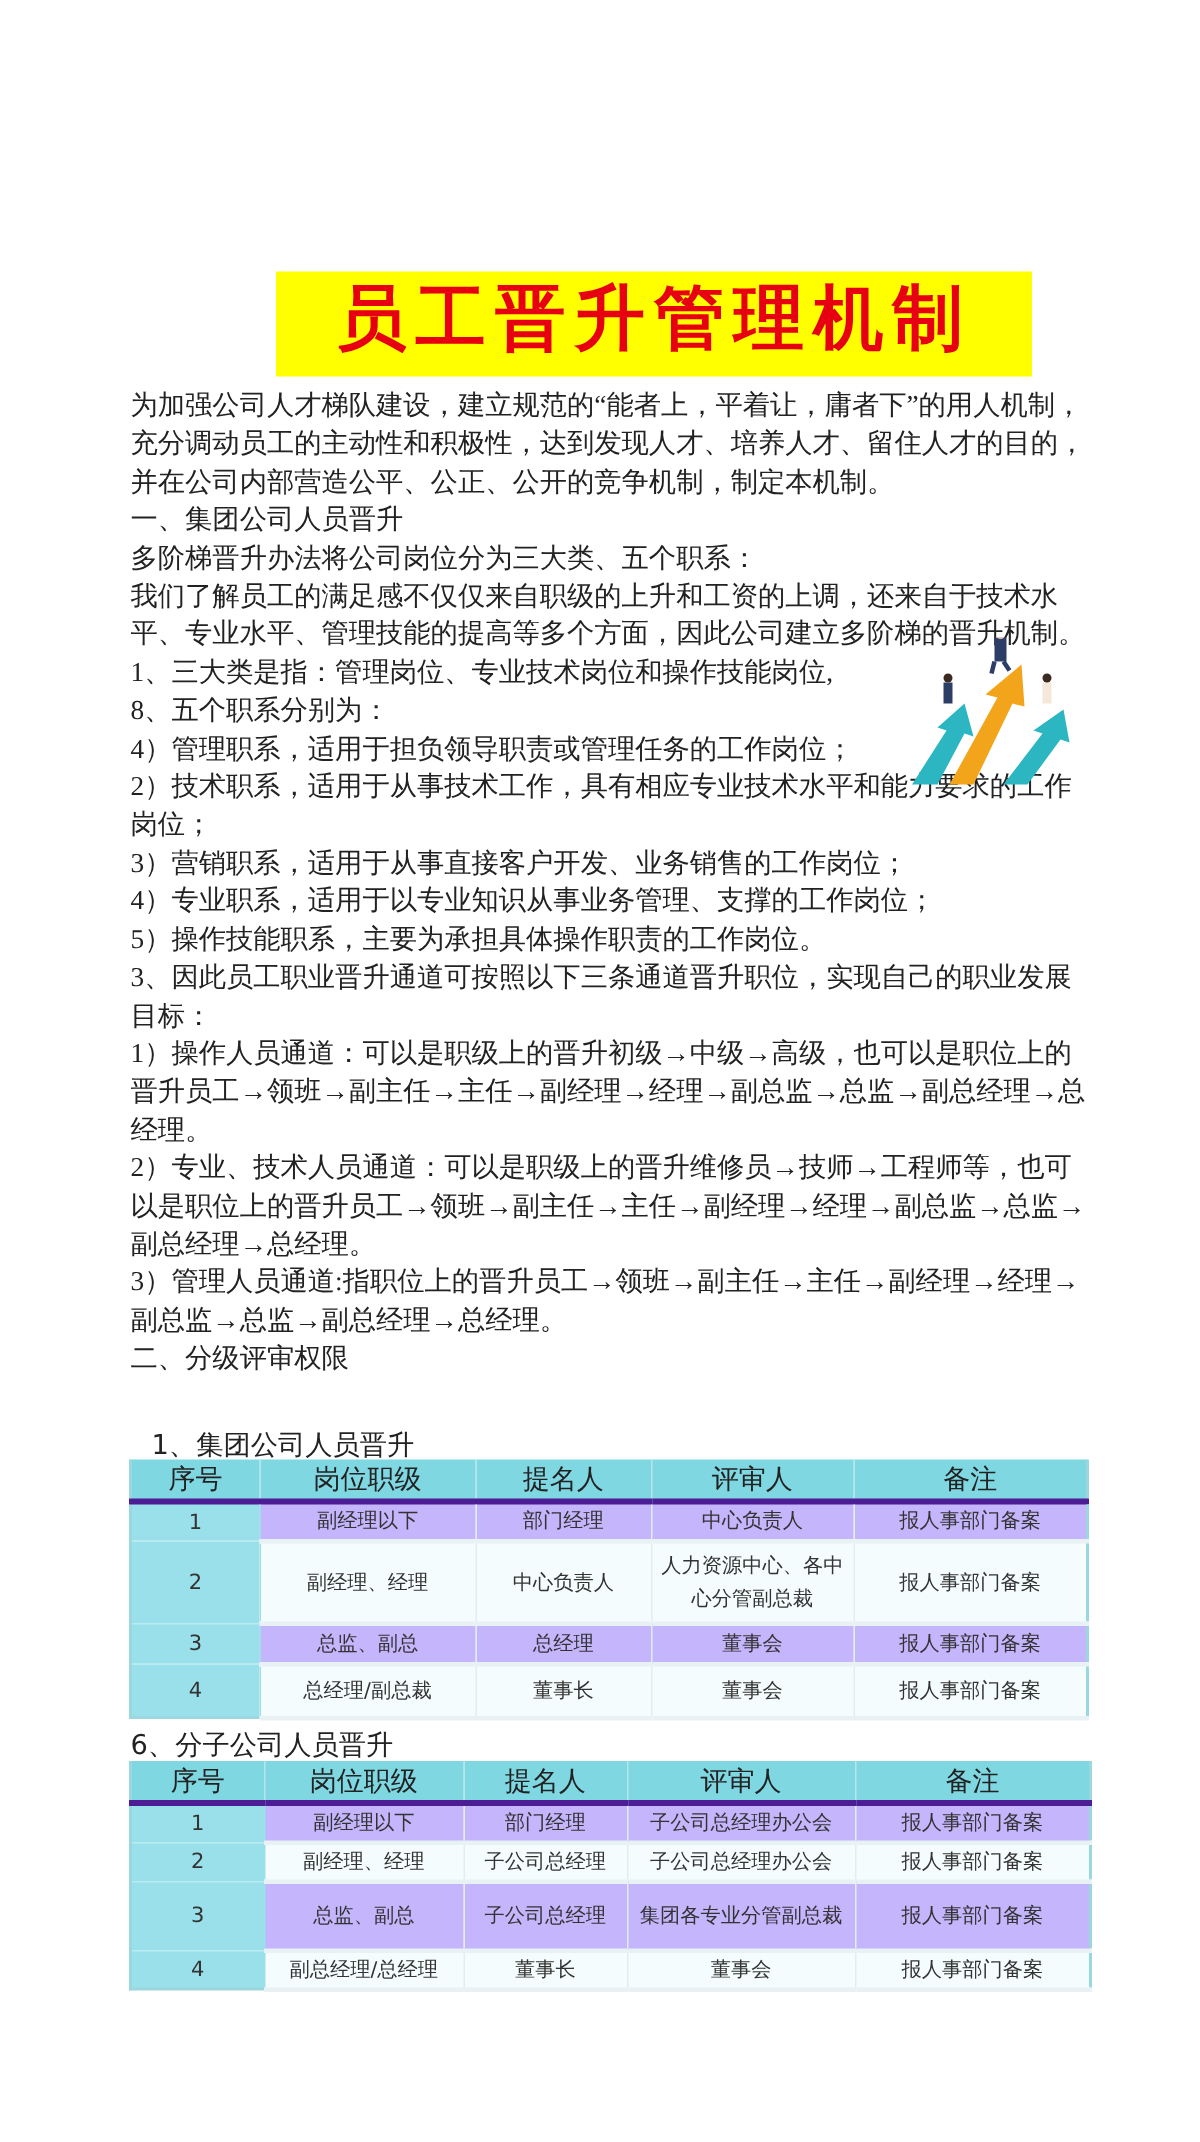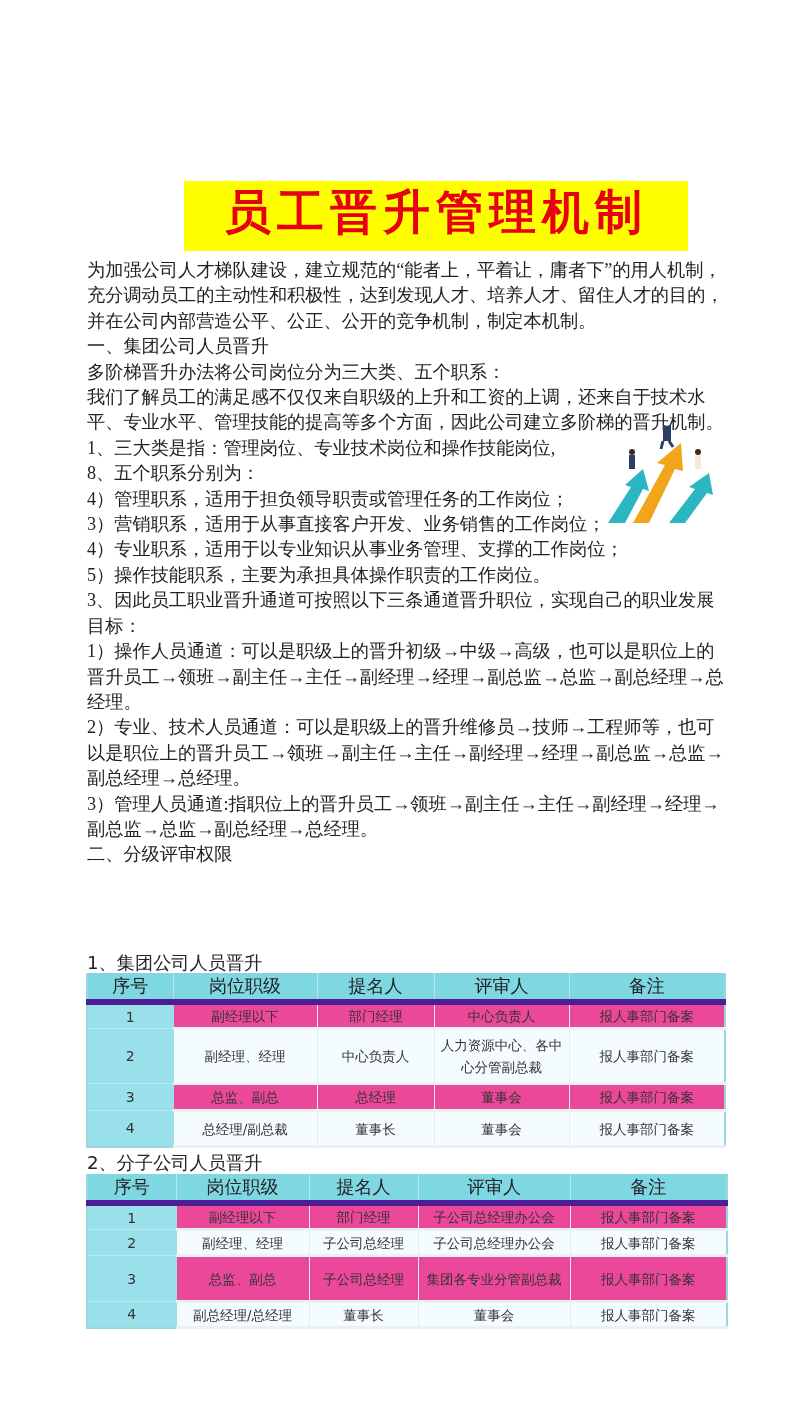--- a/index.html
+++ b/index.html
@@ -7,42 +7,43 @@
          font-family:"DejaVu Sans","Liberation Sans",sans-serif; color:#222; }
   .title-box { position:absolute; left:184px; top:181px; width:504px; height:70px; background:#ffff00;
                display:flex; align-items:flex-start; justify-content:center; }
   .title-text { color:#e60012; font-size:47px; font-weight:bold; letter-spacing:6px; white-space:nowrap; }
   .body-text { position:absolute; left:87px; top:258px; width:640px; font-size:18.2px; line-height:25.4px;font-family:Liberation Serif, serif; }
   .body-text p { margin:0; }
   .heading { font-weight:normal; }
   .illus { position:absolute; left:603px; top:425px; width:120px; height:100px; }
   .sub-label { position:absolute; left:87px; font-size:18.2px; }
   table.grid { position:absolute; border-collapse:collapse; table-layout:fixed; font-size:13.5px; text-align:center; color:#333; }
-  table.grid th { background:#7fd7e2; font-weight:normal; font-size:18px; color:#222; border-right:1px solid #b5e6ec; border-bottom:6px solid #4c1d95; }
+  table.grid th { background:#7fd7e2; font-weight:normal; font-size:18px; color:#222; border-right:1px solid #b5e6ec; border-bottom:4px solid #4c1d95; }
   table.grid td { border-right:1px solid #e0eef0; border-bottom:3px solid #e8f1f3; padding:0 4px; line-height:22px; }
   table.grid td.idx { background:#9ae0ea; color:#333; font-size:14px; border-right:1px solid #9ae0ea; border-bottom:1px solid #b9ebf1; }
-  table.grid tr.odd td:not(.idx) { background:#ec4899; }
+  table.grid tr.odd td:not(.idx) { background:#c4b5fd; }
   table.grid tr.even td:not(.idx) { background:#f4fcfd; }
   table.grid { border:2px solid #9ad7de; border-top:none; }
 </style>
 </head>
 <body>
 
 <div class="title-box">
   <span class="title-text">员工晋升管理机制</span>
 </div>
 
 <div class="body-text">
   <p>为加强公司人才梯队建设，建立规范的“能者上，平着让，庸者下”的用人机制，充分调动员工的主动性和积极性，达到发现人才、培养人才、留住人才的目的，并在公司内部营造公平、公正、公开的竞争机制，制定本机制。</p>
   <p class="heading">一、集团公司人员晋升</p>
   <p>多阶梯晋升办法将公司岗位分为三大类、五个职系：</p>
   <p>我们了解员工的满足感不仅仅来自职级的上升和工资的上调，还来自于技术水平、专业水平、管理技能的提高等多个方面，因此公司建立多阶梯的晋升机制。</p>
   <p>1、三大类是指：管理岗位、专业技术岗位和操作技能岗位,</p>
   <p>8、五个职系分别为：</p>
   <p>4）管理职系，适用于担负领导职责或管理任务的工作岗位；</p>
+  <p>2）技术职系，适用于从事技术工作，具有相应专业技术水平和能力要求的工作岗位；</p>
   <p>3）营销职系，适用于从事直接客户开发、业务销售的工作岗位；</p>
   <p>4）专业职系，适用于以专业知识从事业务管理、支撑的工作岗位；</p>
   <p>5）操作技能职系，主要为承担具体操作职责的工作岗位。</p>
   <p>3、因此员工职业晋升通道可按照以下三条通道晋升职位，实现自己的职业发展目标：</p>
   <p>1）操作人员通道：可以是职级上的晋升初级→中级→高级，也可以是职位上的晋升员工→领班→副主任→主任→副经理→经理→副总监→总监→副总经理→总经理。</p>
   <p>2）专业、技术人员通道：可以是职级上的晋升维修员→技师→工程师等，也可以是职位上的晋升员工→领班→副主任→主任→副经理→经理→副总监→总监→副总经理→总经理。</p>
   <p>3）管理人员通道:指职位上的晋升员工→领班→副主任→主任→副经理→经理→副总监→总监→副总经理→总经理。</p>
   <p class="heading">二、分级评审权限</p>
 </div>
 
@@ -53,21 +54,21 @@
   <rect x="60" y="0" width="8" height="16" fill="#2c3e66"></rect>
     <circle cx="64" cy="-2" r="3" fill="#f0c8a0"></circle>
   <line x1="60" y1="16" x2="58" y2="24" stroke="#2c3e66" stroke-width="3"></line>
     <line x1="66" y1="16" x2="70" y2="22" stroke="#2c3e66" stroke-width="3"></line>
   <rect x="26" y="30" width="6" height="14" fill="#2c3e66"></rect>
     <circle cx="29" cy="27" r="3" fill="#3a2a20"></circle>
   <rect x="92" y="30" width="6" height="14" fill="#f5e8d8"></rect>
     <circle cx="95" cy="27" r="3" fill="#3a2a20"></circle>
 </svg>
 
-<div class="sub-label" style="top:950px;">1、集团公司人员晋升</div>
+<div class="sub-label" style="top:950px;margin-left:14px;">1、集团公司人员晋升</div>
 <table class="grid" style="left:86px; top:973px; width:638px;">
   <colgroup>
       <col style="width:86px">
       <col style="width:144px">
       <col style="width:117px">
       <col style="width:135px">
       <col style="width:156px">
     </colgroup>
   <tbody>
       <tr style="height:28px;">
@@ -101,21 +102,21 @@
   <tr class="even" style="height:36px;">
     <td class="idx">4</td>
     <td>总经理/副总裁</td>
     <td>董事长</td>
     <td>董事会</td>
     <td>报人事部门备案</td>
   </tr>
 </tbody>
   </table>
 
-<div class="sub-label" style="top:1150px;">2、分子公司人员晋升</div>
+<div class="sub-label" style="top:1150px;">6、分子公司人员晋升</div>
 <table class="grid" style="left:86px; top:1174px; width:640px;">
   <colgroup>
       <col style="width:89px">
       <col style="width:133px">
       <col style="width:109px">
       <col style="width:152px">
       <col style="width:157px">
     </colgroup>
   <tbody>
       <tr style="height:28px;">

